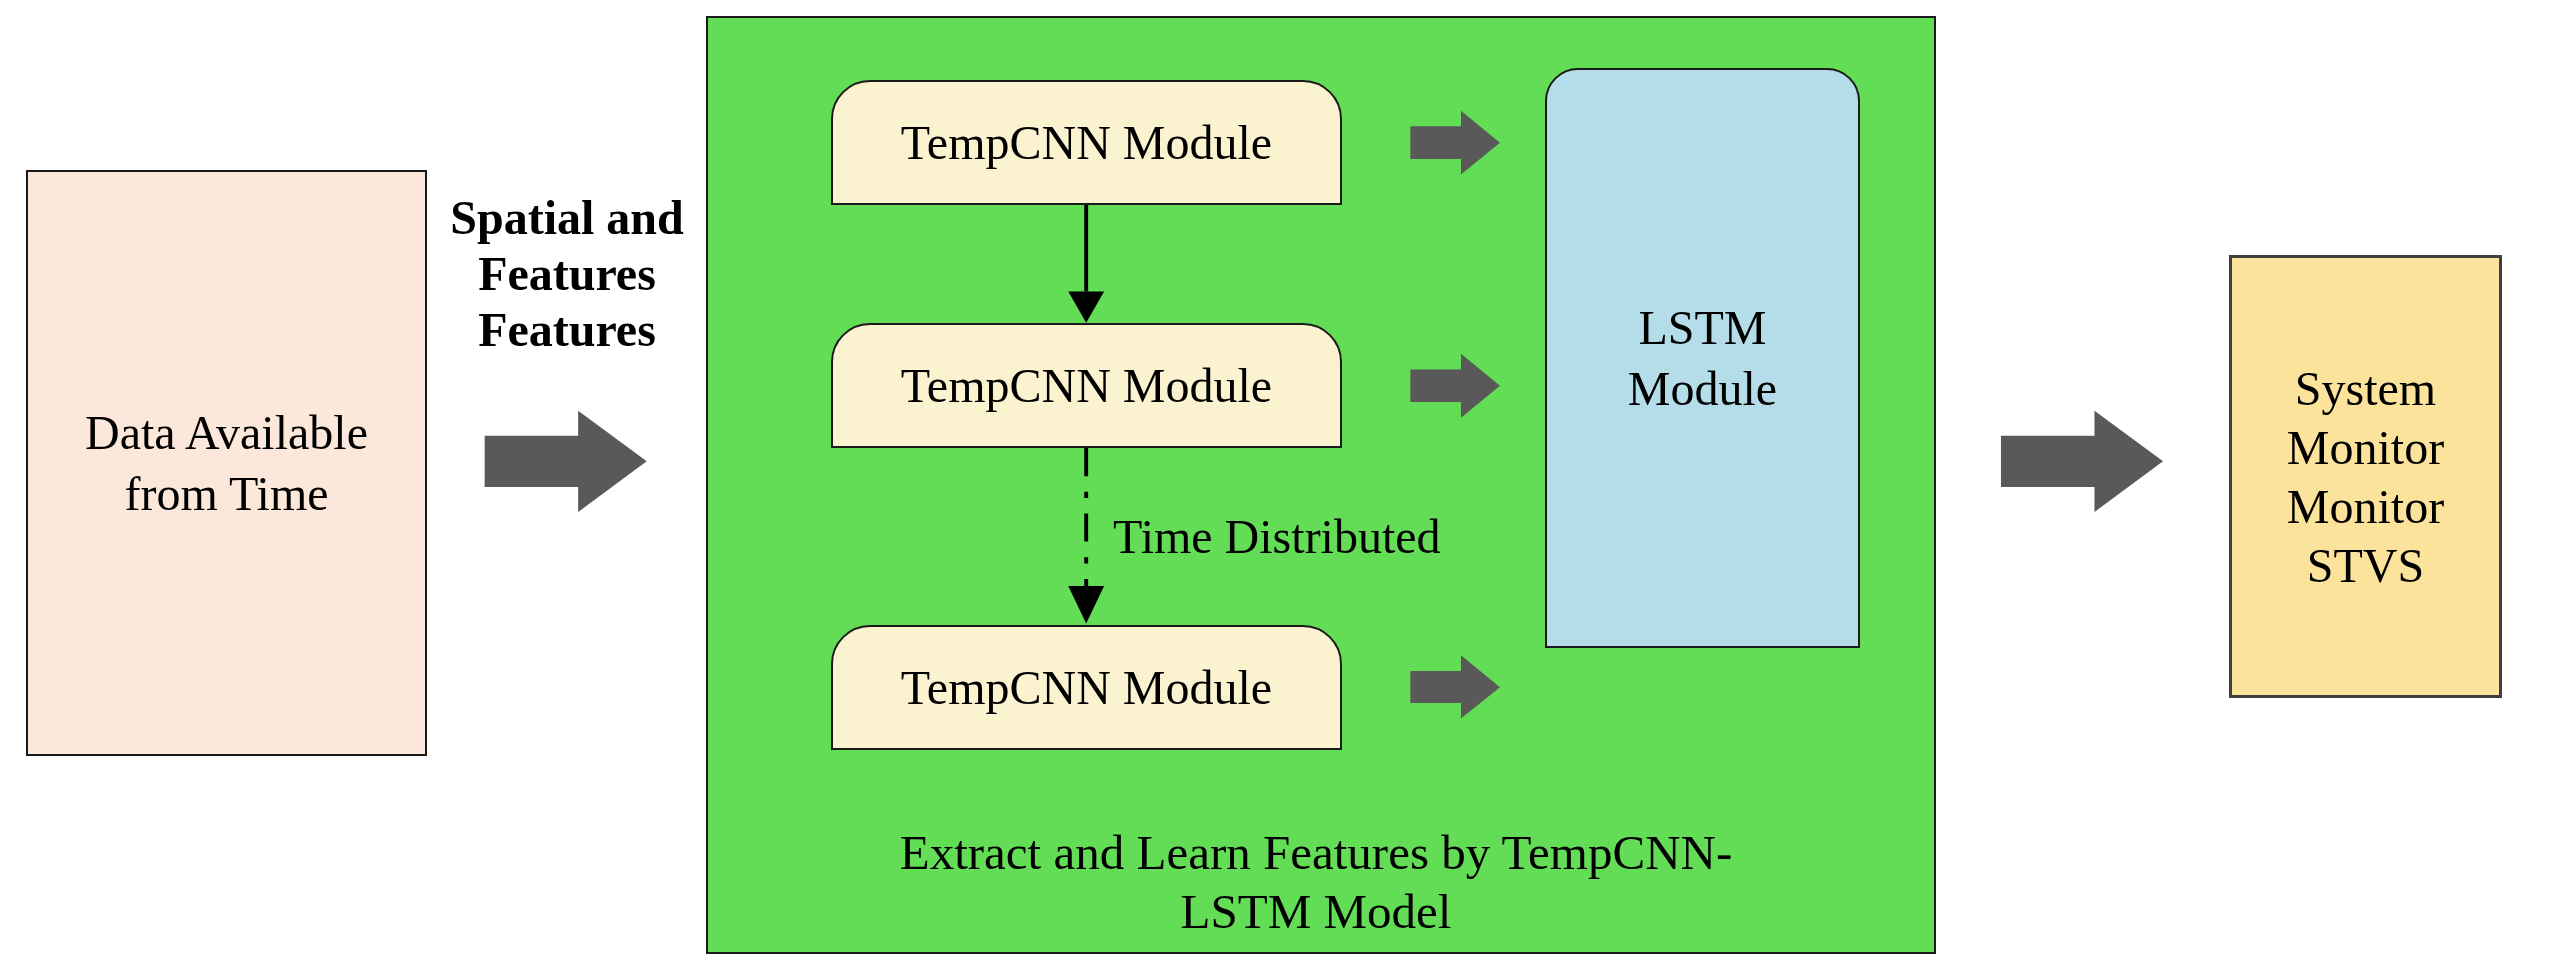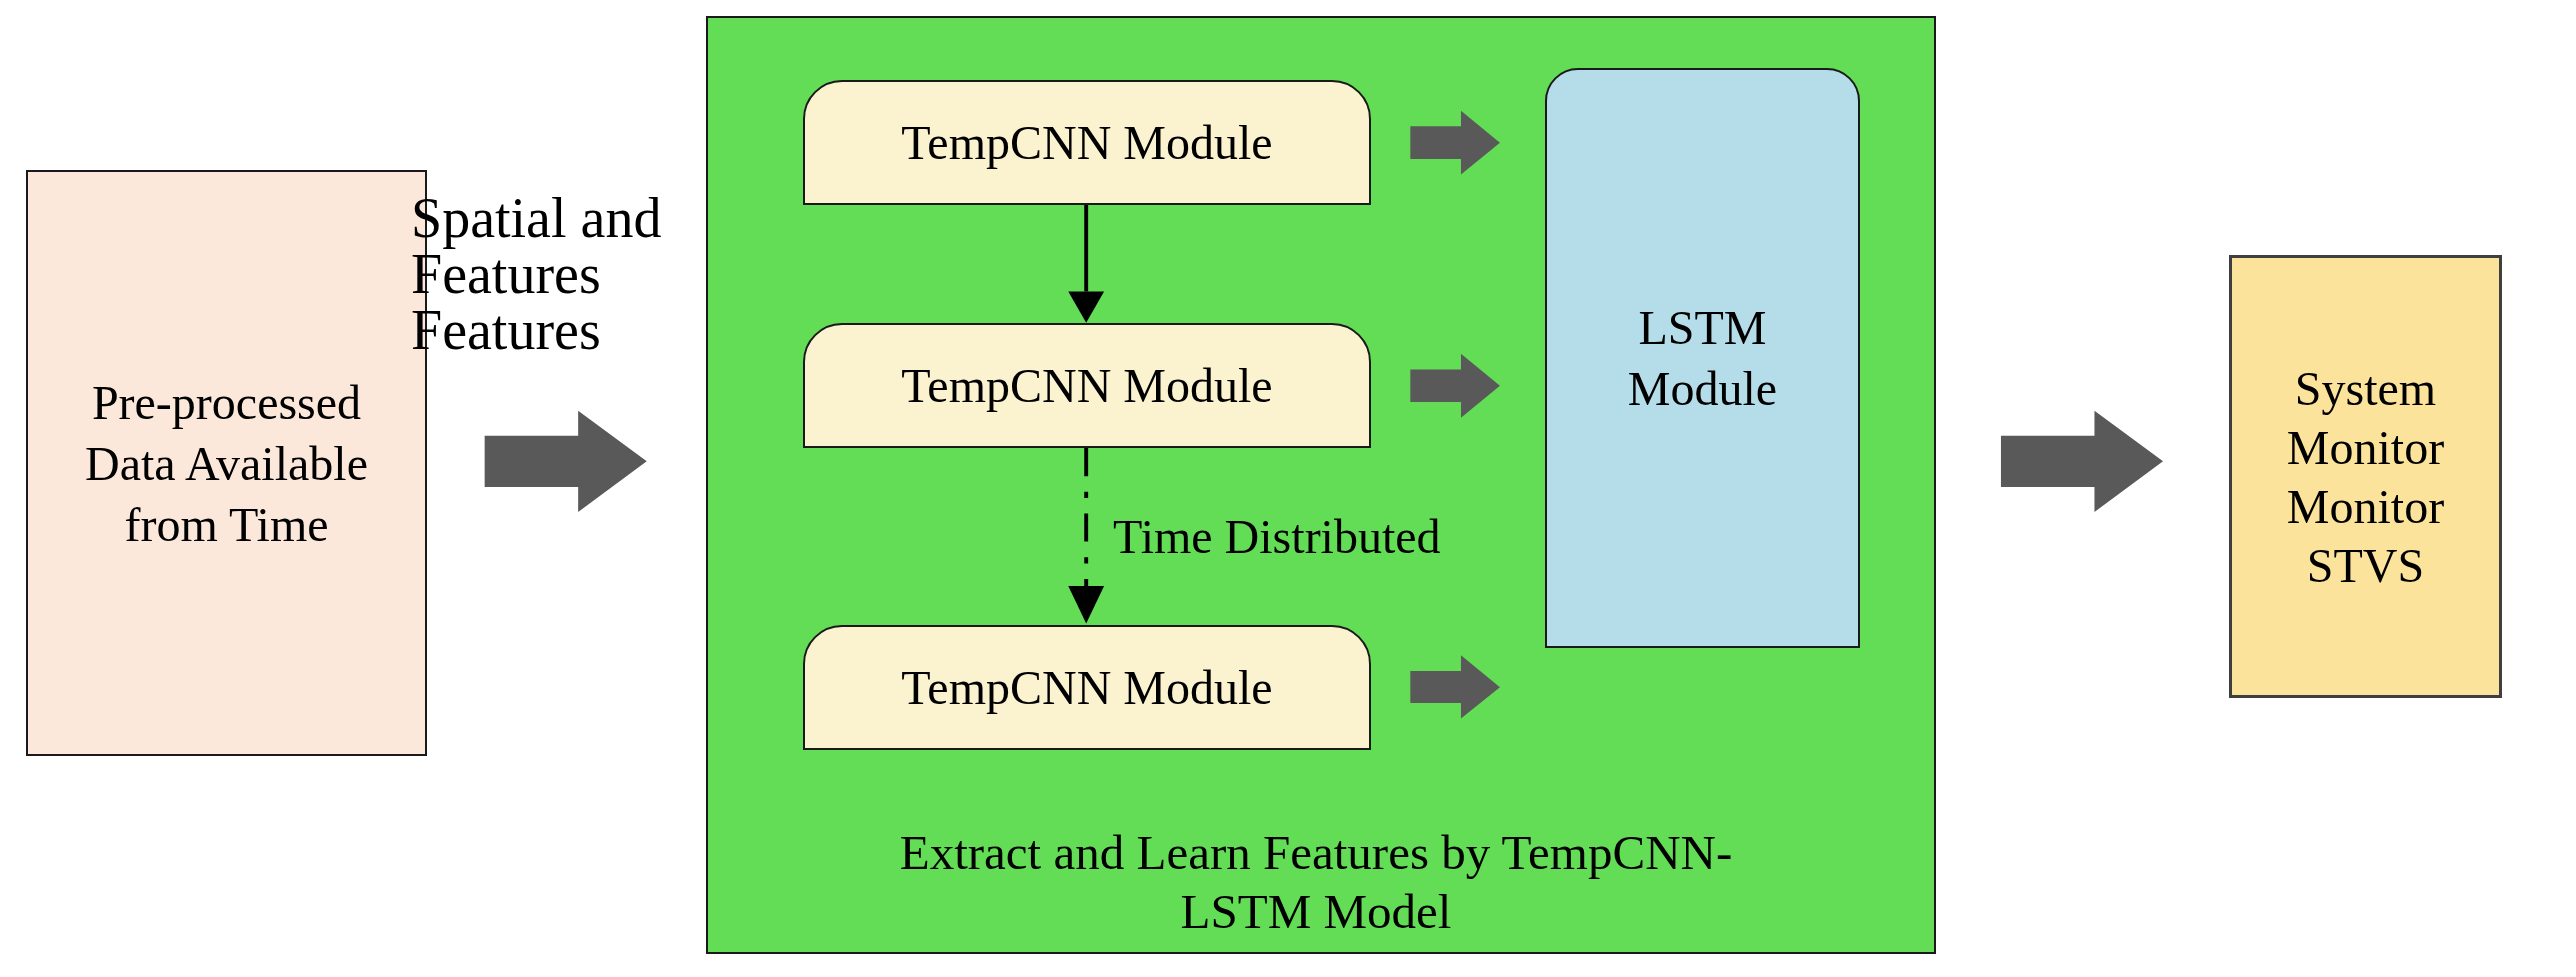--- a/index.html
+++ b/index.html
@@ -17,34 +17,35 @@
     box-sizing: border-box;
     border: 2.3px solid var(--border);
     display: flex;
     align-items: center;
     justify-content: center;
     text-align: center;
   }
   .label-text { font-size: 48px; line-height: 61px; }
   .pink-box   { background: var(--pink);   left: 26px;   top: 170px; width: 401px;  height: 586px; }
   .green-box  { background: var(--green);  left: 706px;  top: 16.4px;  width: 1230px; height: 938px; }
-  .cream-box  { background: var(--cream);  left: 803px; width: 568px; height: 125px;
+  .cream-box  { background: var(--cream);  left: 831px; width: 511px; height: 125px;
                 border-radius: 39px 39px 0 0; }
   .cream-box.b1 { top: 80px; }
   .cream-box.b2 { top: 323px; }
   .cream-box.b3 { top: 625px; }
   .blue-box   { background: var(--blue);   left: 1545px; top: 68px;  width: 315px;  height: 580px;
                 border-radius: 33px 33px 0 0; }
   .yellow-box { background: var(--yellow); left: 2229px; top: 255px; width: 273px;  height: 443px;
                 border: 3.1px solid #3f3f3f; }
   .free-label {
     position: absolute;
-    text-align: left;
-    font-size: 56px;
+    text-align: center;
+    font-size: 48px;
     line-height: 56px;
+    font-weight: bold;
   }
   .flow-label { left: 411px; top: 190px; width: 312px; }
   .connector-label {
     position: absolute;
     left: 1113px; top: 507px;
     font-size: 48px; line-height: 59px;
     white-space: nowrap; text-align: left;
   }
   .caption {
     position: absolute;
@@ -59,21 +60,20 @@
   .connector-head { fill: #000000; }
   .dashdot { stroke-dasharray: 36 20 8 20; }
 </style>
 </head>
 <body>
 
 <div id="canvas">
 
   <div class="box pink-box">
     <div class="label-text">
-      <div>Pre-processed</div>
       <div>Data Available</div>
       <div>from Time</div>
     </div>
   </div>
 
   <div class="free-label flow-label">
     <div>Spatial and</div>
     <div>Features</div>
     <div>Features</div>
   </div>

